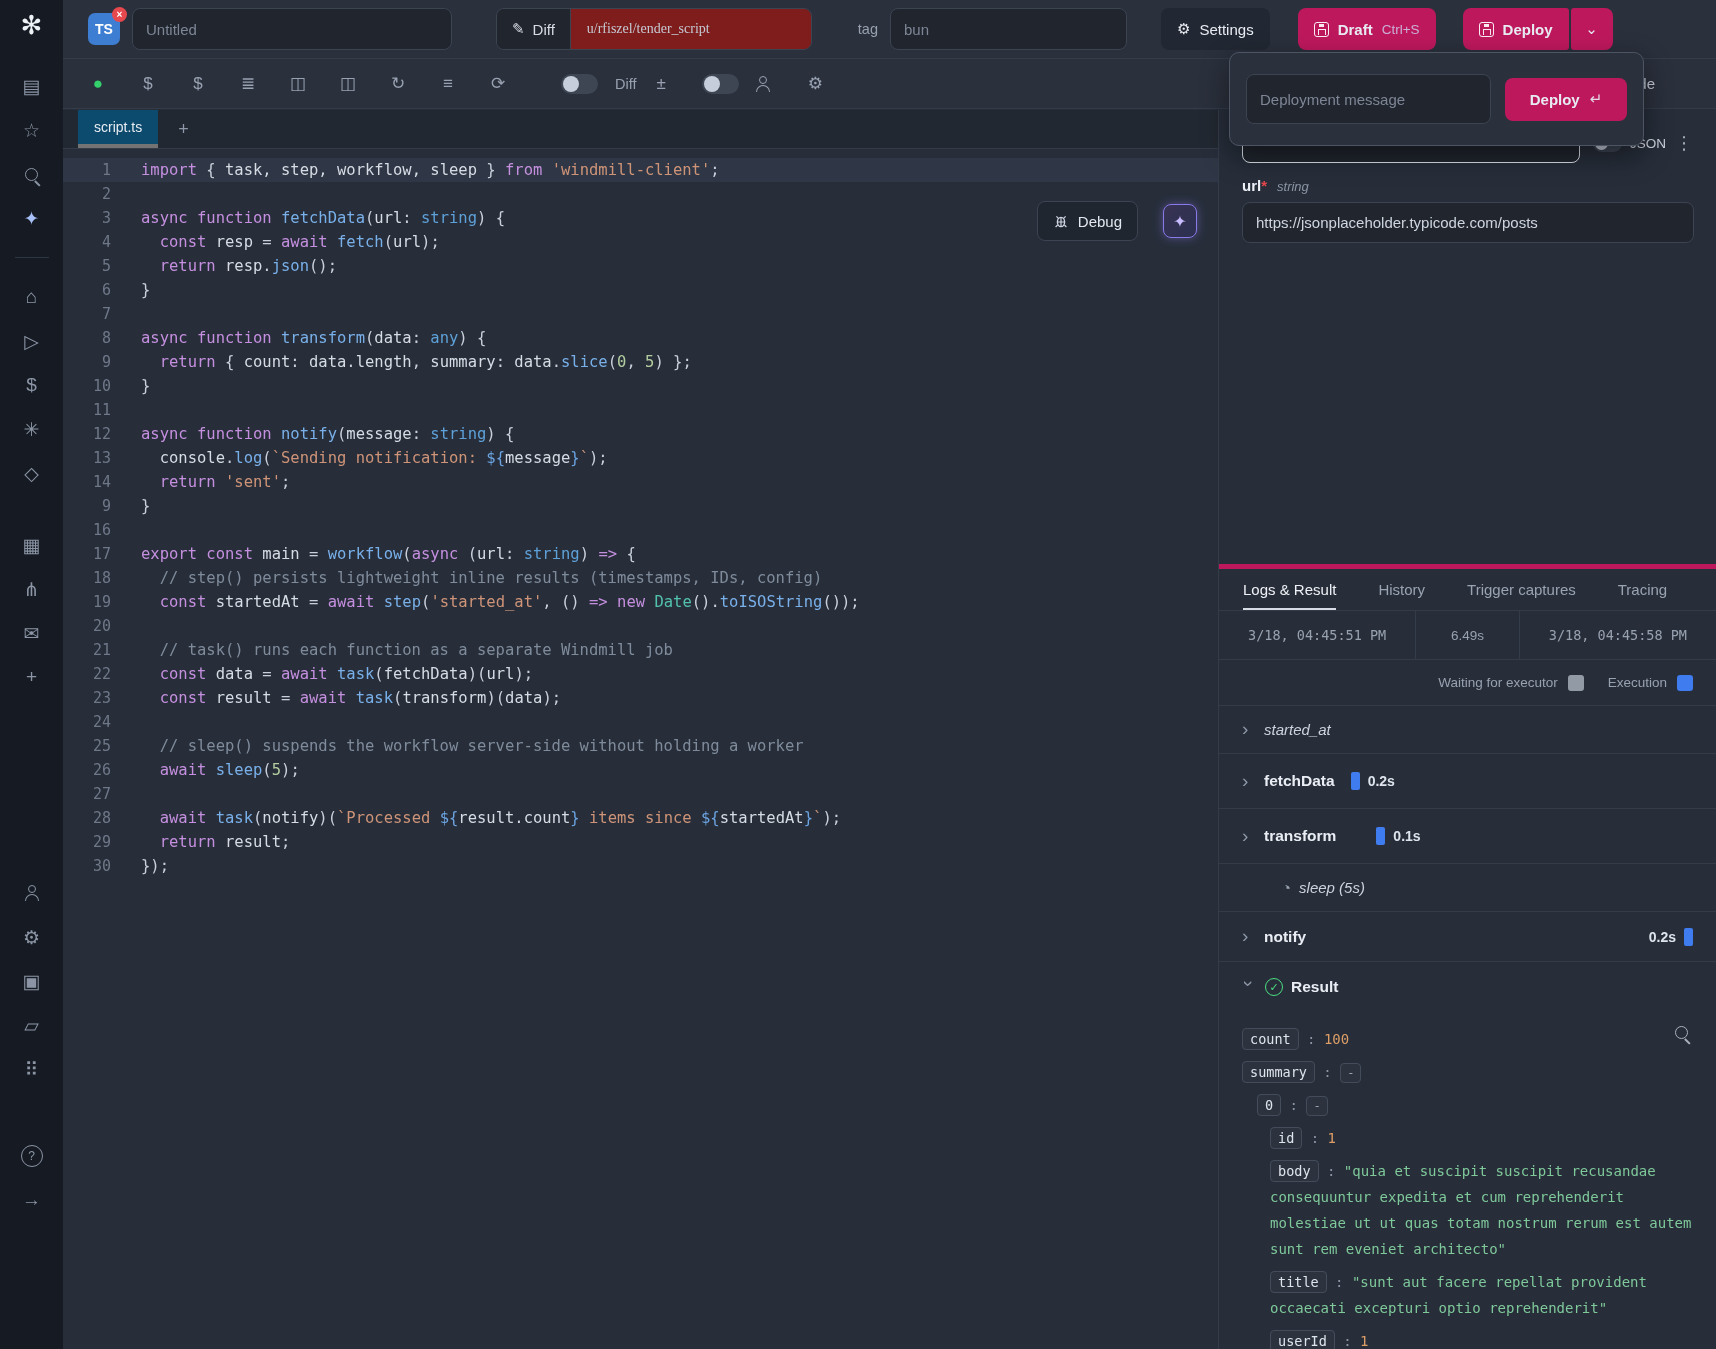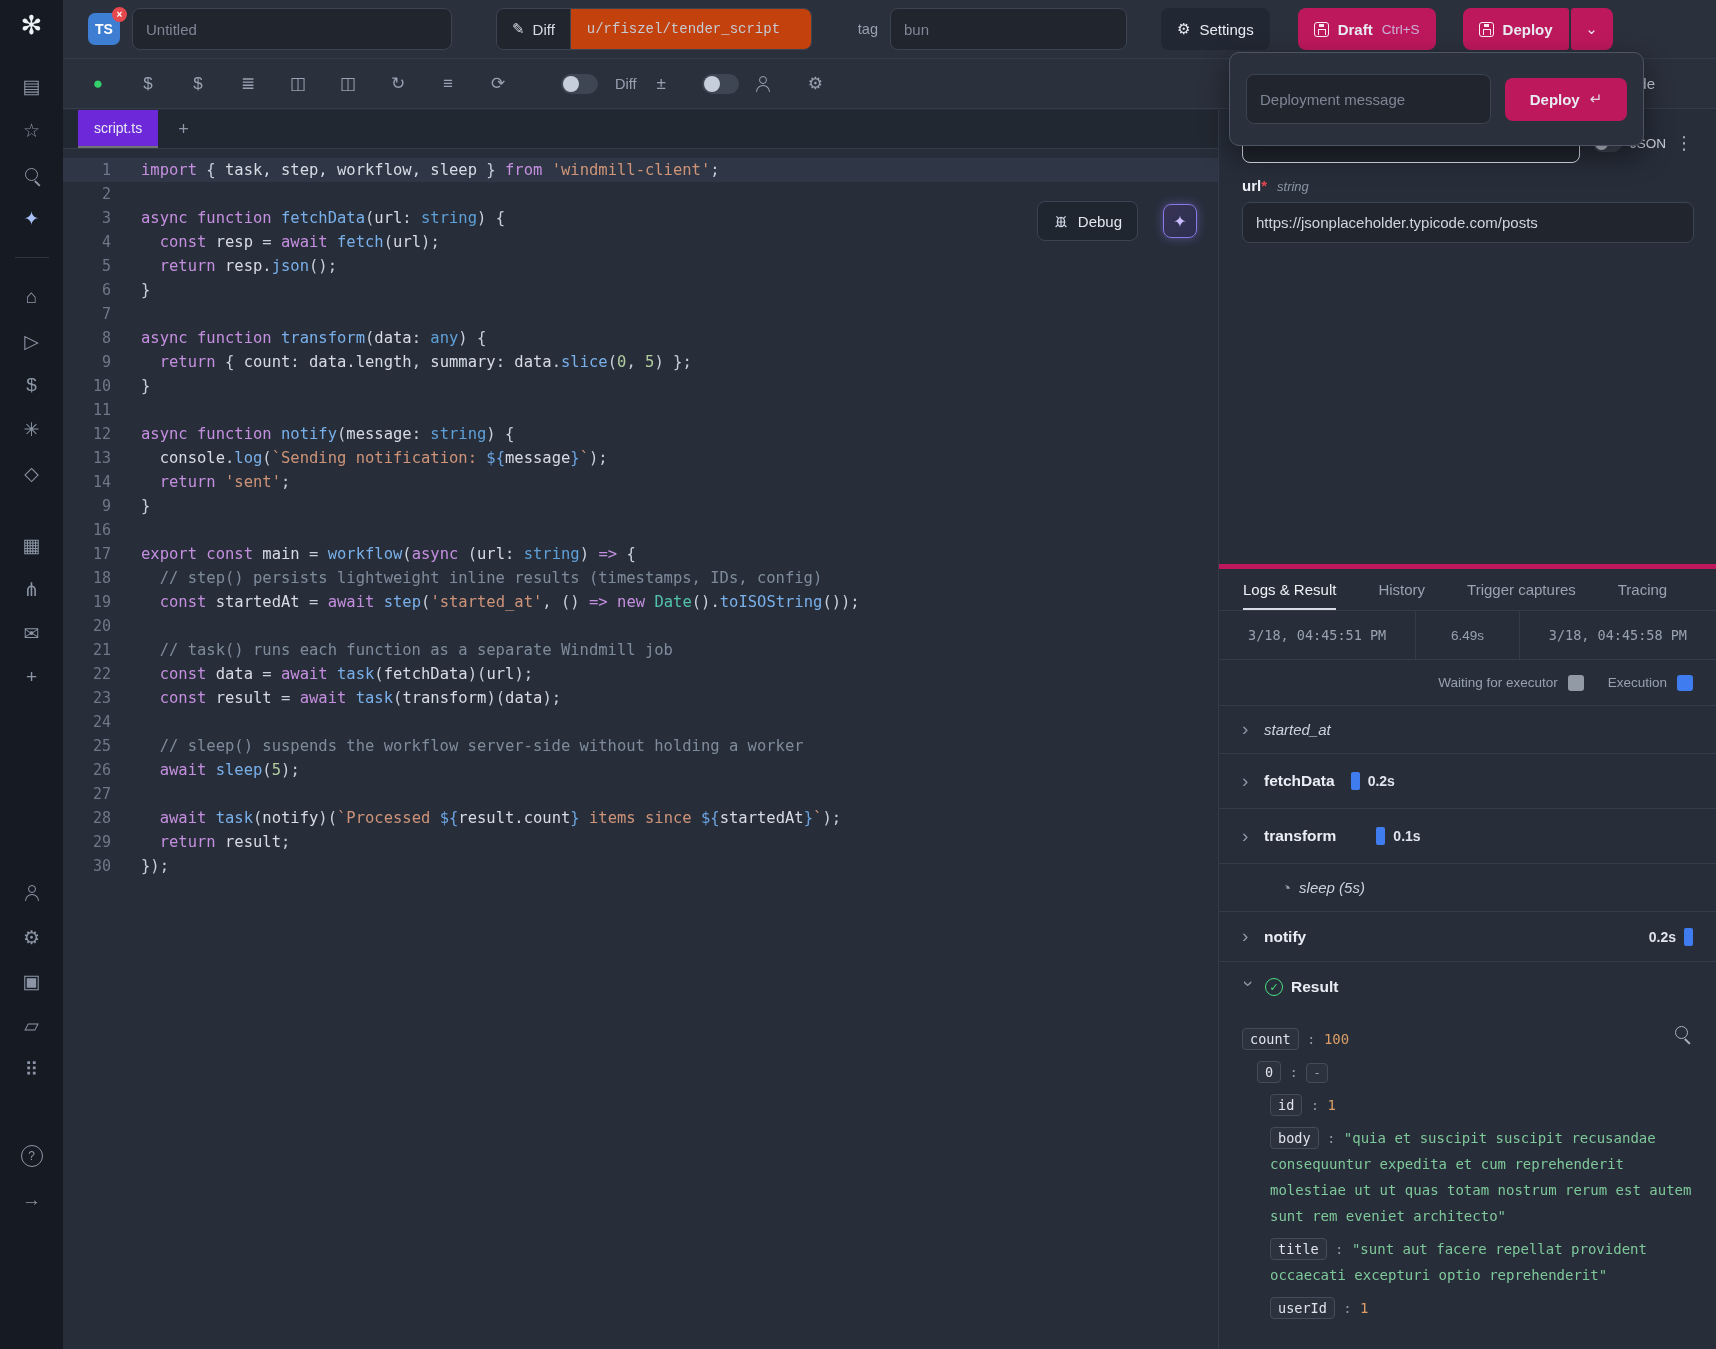--- a/index.html
+++ b/index.html
@@ -51,22 +51,22 @@
               color:#fff; font-weight:bold; font-size:14px; display:flex; align-items:center; justify-content:center; }
   .ts-err { position:absolute; top:-6px; right:-7px; width:15px; height:15px; border-radius:50%;
             background:#e5484d; color:#fff; font-size:10px; line-height:15px; text-align:center; }
   .inp { background:#20252e; border:1px solid #3c4452; border-radius:8px; color:#cfd5df; font-size:15px;
          height:42px; padding:0 13px; outline:none; font-family:"Liberation Sans", sans-serif; }
   .inp::placeholder { color:#7e8696; }
   .name-input { width:320px; margin-left:12px; }
   .path-group { display:flex; margin-left:44px; border:1px solid #3c4452; border-radius:8px; overflow:hidden; height:42px; }
   .path-btn { display:flex; align-items:center; gap:8px; padding:0 15px; background:#20252e; color:#d6dbe4;
               font-size:15px; border-right:1px solid #3c4452; cursor:pointer; }
-  .path-val { display:flex; align-items:center; padding:0 16px; background:#c2410c; color:#c6cbd4;
-              font-family:Liberation Mono, monospace; font-size:14px; min-width:240px; }
+  .path-val { display:flex; align-items:center; padding:0 16px; background:#7f1d1d; color:#c6cbd4;
+              font-family:Liberation Serif, serif; font-size:14px; min-width:240px; }
   .tag-label { margin-left:46px; color:#98a1b0; font-size:14.5px; }
   .tag-input { width:237px; margin-left:12px; }
   .btn { display:inline-flex; align-items:center; gap:9px; height:42px; padding:0 16px; border-radius:8px;
          font-size:15px; color:#e8ecf2; cursor:pointer; border:none; font-family:"Liberation Sans", sans-serif; }
   .btn-dark { background:#222833; margin-left:34px; }
   .btn-blue { background:#be185d; font-weight:bold; }
   .btn-draft { margin-left:28px; }
   .shortcut { font-weight:normal; color:#cdd6f5; opacity:.8; font-size:13.5px; }
   .deploy-group { display:flex; margin-left:27px; }
   .deploy-chevron { width:42px; margin-left:2px; justify-content:center; padding:0; border-radius:8px; }
@@ -81,22 +81,22 @@
   .tb-pm { margin-left:20px; color:#99a2b2; font-size:17px; cursor:pointer; }
   .tb-toggle2 { margin-left:36px; }
   .tb-person { margin-left:16px; color:#99a2b2; cursor:pointer; }
   .tb-gear { margin-left:36px; color:#99a2b2; font-size:17px; cursor:pointer; }
   .tb-fragment { margin-left:auto; margin-right:36px; color:#c3cad6; font-size:15px; }
   
   .content { position:absolute; top:110px; left:0; right:0; bottom:0; display:flex; }
   .editor-pane { width:1155px; position:relative; display:flex; flex-direction:column; background:#272e3a; }
   
   .tabbar { height:39px; background:#222831; border-bottom:1px solid #343b49; display:flex; align-items:flex-end; padding-left:15px; }
-  .tab { height:38px; padding:0 16px; display:flex; align-items:center; background:#6d28d9;
-         border-bottom:2px solid #737373; color:#e8ecf2; font-size:14px; cursor:pointer; }
+  .tab { height:38px; padding:0 16px; display:flex; align-items:center; background:#0c4a6e;
+         border-bottom:4px solid #737373; color:#e8ecf2; font-size:14px; cursor:pointer; }
   .tab-add { margin-left:14px; color:#8e98a8; font-size:18px; padding:0 6px 8px 6px; cursor:pointer; }
   
   .editor { flex:1; padding-top:9px; font-family:"DejaVu Sans Mono", monospace; font-size:15.5px; position:relative; overflow:hidden; }
   .code-line { display:flex; height:24px; line-height:24px; white-space:pre; }
   .code-line.active-line { background:rgba(120,140,180,.10); }
   .ln { width:48px; text-align:right; color:#6f7889; flex:none; font-size:15px; }
   .code { margin-left:30px; }
   .tok-k{color:#c58fdf} .tok-f{color:#79b0ea} .tok-t{color:#5ea0d8} .tok-c{color:#52c2ae}
   .tok-s{color:#cf9478} .tok-n{color:#b3cda0} .tok-m{color:#7f8b9b} .tok-p{color:#c9d0dc}
   .tok-v{color:#d6dbe4} .tok-i{color:#6ba3e0}
@@ -421,20 +421,21 @@
             <span class="tl-check" data-name="success-check-icon">
                 <span data-name="check-glyph">✓</span>
               </span>
             <span class="tl-label bold" data-name="result-section-label">Result</span>
           </div>
 
           <div class="result-tree" data-name="result-json-viewer">
             <span class="icon-mag tree-search" data-name="search-icon"></span>
             <div data-name="result-json-rows">
                 <div class="rj-row rj-ind0" data-name="result-json-row"><span class="rj-key" data-name="result-key">count</span><span class="rj-sep" data-name="result-separator"> : </span><span class="rj-val rj-num" data-name="result-value">100</span></div>
+                <div class="rj-row rj-ind0" data-name="result-json-row"><span class="rj-key" data-name="result-key">summary</span><span class="rj-sep" data-name="result-separator"> : </span><span class="rj-dash" data-name="result-value">-</span></div>
                 <div class="rj-row rj-ind1" data-name="result-json-row"><span class="rj-key" data-name="result-key">0</span><span class="rj-sep" data-name="result-separator"> : </span><span class="rj-dash" data-name="result-value">-</span></div>
                 <div class="rj-row rj-ind2" data-name="result-json-row"><span class="rj-key" data-name="result-key">id</span><span class="rj-sep" data-name="result-separator"> : </span><span class="rj-val rj-num" data-name="result-value">1</span></div>
                 <div class="rj-row rj-ind2" data-name="result-json-row"><span class="rj-key" data-name="result-key">body</span><span class="rj-sep" data-name="result-separator"> : </span><span class="rj-val rj-str" data-name="result-value">"quia et suscipit suscipit recusandae consequuntur expedita et cum reprehenderit molestiae ut ut quas totam nostrum rerum est autem sunt rem eveniet architecto"</span></div>
                 <div class="rj-row rj-ind2" data-name="result-json-row"><span class="rj-key" data-name="result-key">title</span><span class="rj-sep" data-name="result-separator"> : </span><span class="rj-val rj-str" data-name="result-value">"sunt aut facere repellat provident occaecati excepturi optio reprehenderit"</span></div>
                 <div class="rj-row rj-ind2" data-name="result-json-row"><span class="rj-key" data-name="result-key">userId</span><span class="rj-sep" data-name="result-separator"> : </span><span class="rj-val rj-num" data-name="result-value">1</span></div>
               </div>
           </div>
         </div>
       </section>
     </div>

